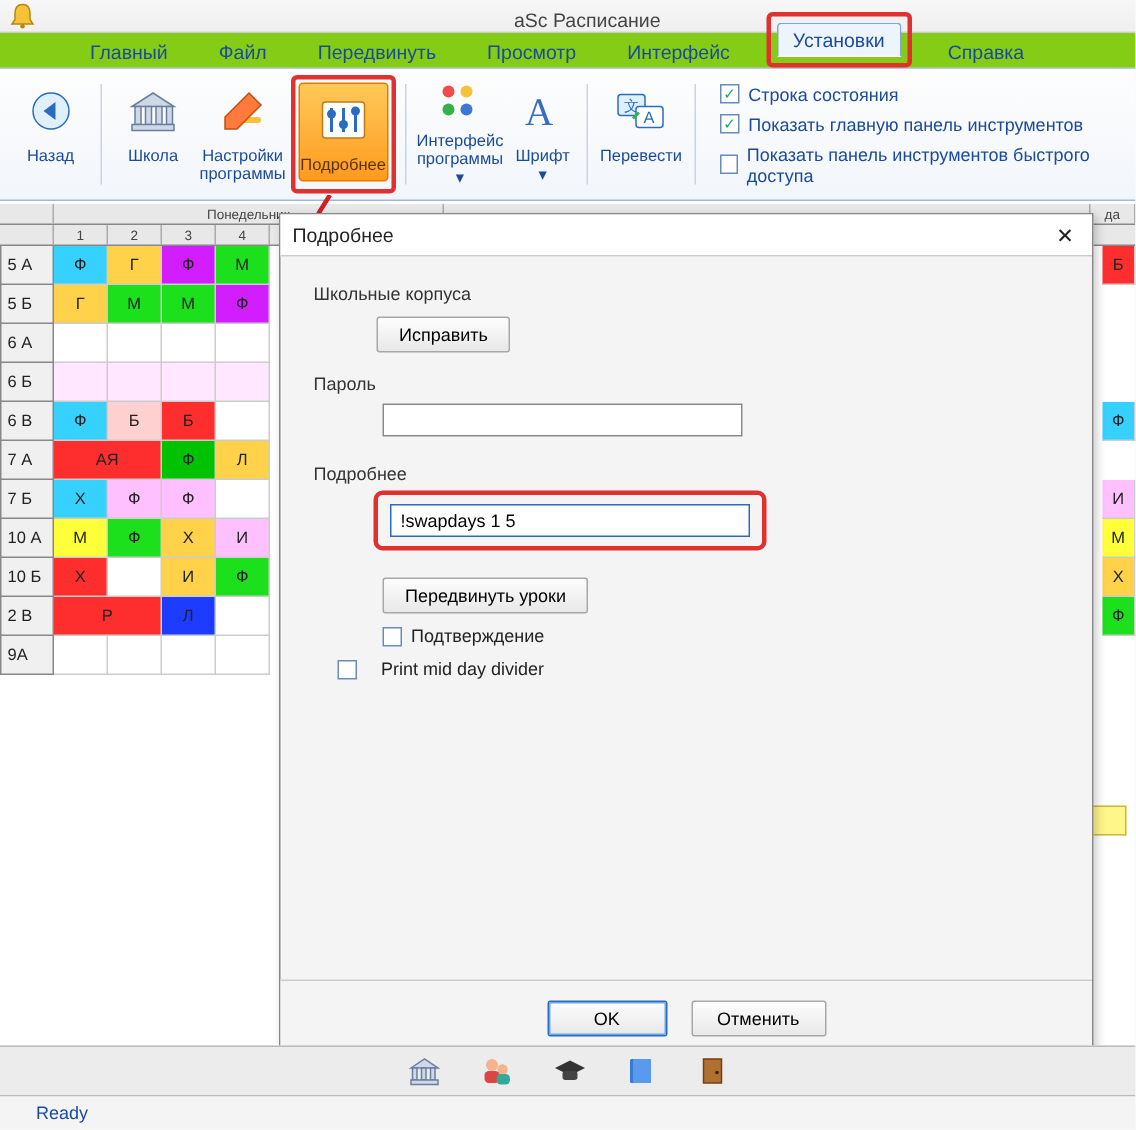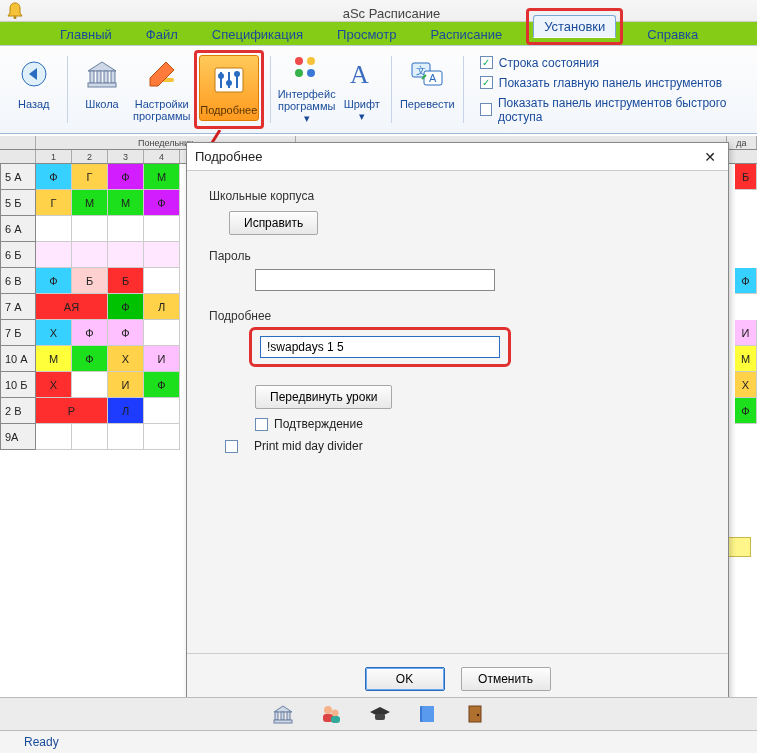--- a/index.html
+++ b/index.html
@@ -68,23 +68,23 @@
         <path d="M10 1 C6 1 5 4 5 7 L5 11 L3 14 L17 14 L15 11 L15 7 C15 4 14 1 10 1 Z" fill="#f6c239" stroke="#b8860b"></path>
         <circle cx="10" cy="15.5" r="1.5" fill="#b8860b"></circle>
       </svg>
   </span>
   <div class="title">aSc Расписание</div>
 </div>
 
 <div class="menutabs">
   <div class="menutab">Главный</div>
   <div class="menutab">Файл</div>
-  <div class="menutab">Спецификация</div>
+  <div class="menutab">Передвинуть</div>
   <div class="menutab">Просмотр</div>
-  <div class="menutab">Расписание</div>
+  <div class="menutab">Интерфейс</div>
   <span class="hilite-red" style="padding:4px;">
       <div class="menutab active">Установки</div>
     </span>
   <div class="menutab">Справка</div>
 </div>
 
 <div class="ribbon">
   <div class="ribbon-btn">
     <span class="ico">
         <svg width="30" height="30">
@@ -301,21 +301,21 @@
 
 <div class="dialog">
   <div class="dlg-title">
     <span>Подробнее</span>
     <span class="dlg-close">
         <span>✕</span>
       </span>
   </div>
   <div class="dlg-body">
     <div class="field-label">Школьные корпуса</div>
-    <div style="margin:8px 0 14px 20px;"><button class="field-btn">Исправить</button></div>
+    <div style="margin:8px 0 14px 42px;"><button class="field-btn">Исправить</button></div>
 
     <div class="field-label">Пароль</div>
     <div style="margin:6px 0 18px 46px;"><input class="txt" type="text" value="" style=""></div>
 
     <div class="field-label">Подробнее</div>
     <div style="margin:4px 0 18px 40px;">
       <span class="hilite-red-block"><input class="txt cmd" type="text" value="!swapdays 1 5" style=""></span>
     </div>
 
     <div style="margin:6px 0 8px 46px;"><button class="field-btn">Передвинуть уроки</button></div>

